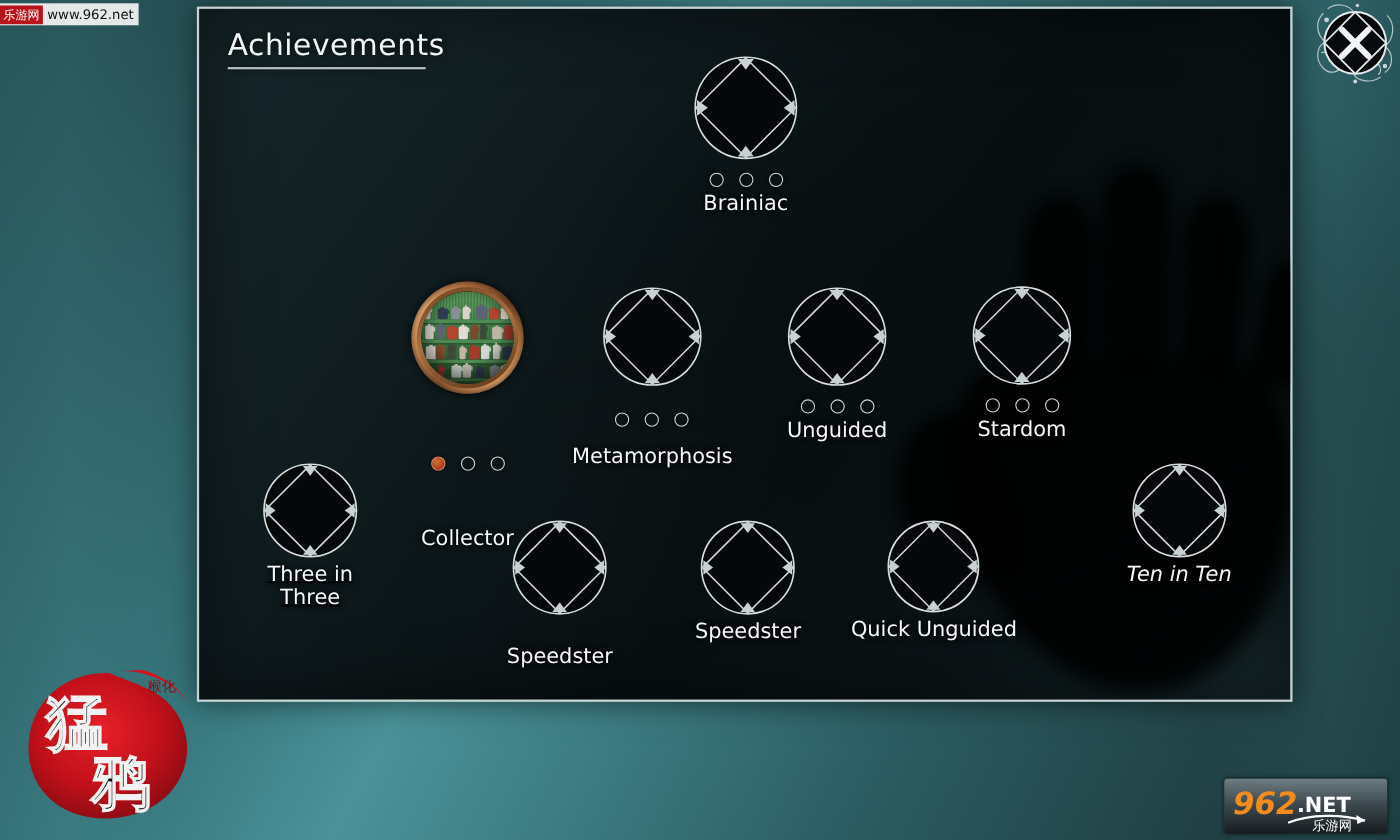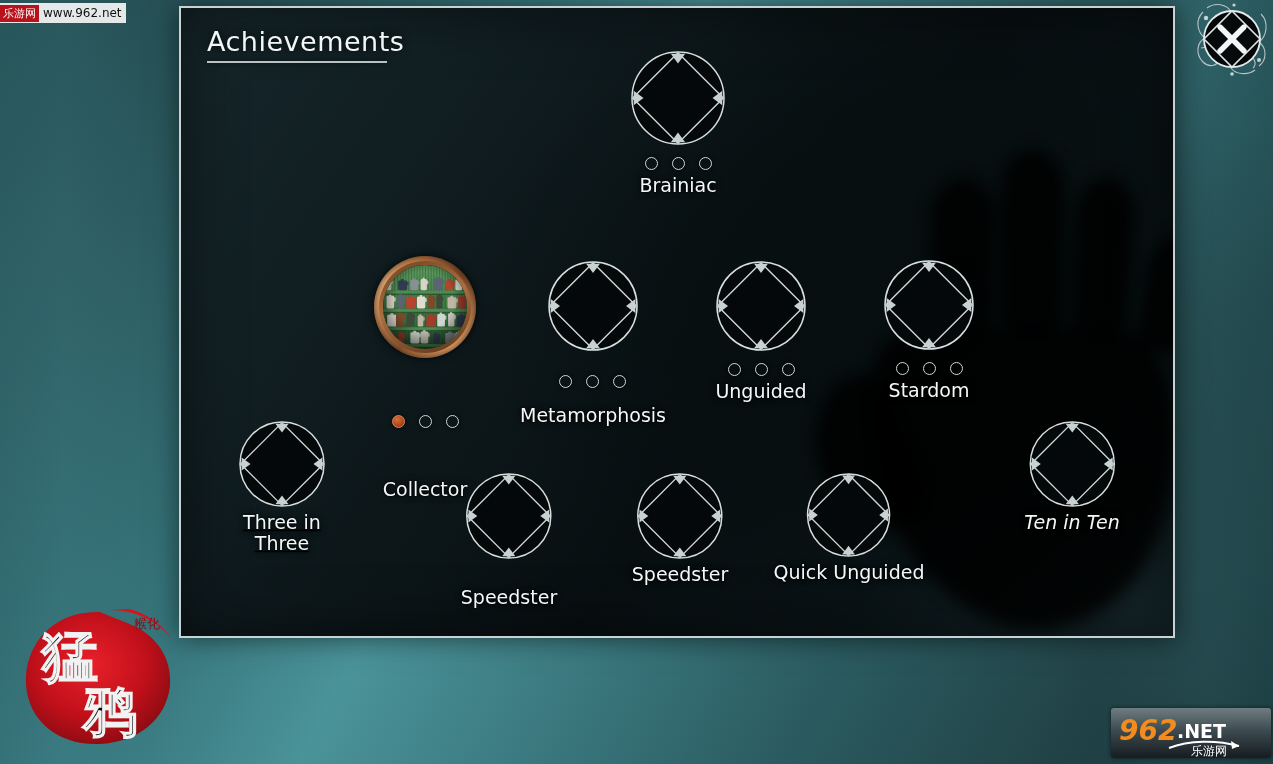--- a/index.html
+++ b/index.html
@@ -204,22 +204,22 @@
 
   #wm-logo {
     position:absolute;
     left:14px; bottom:12px;
     width:168px; height:148px;
     z-index:11;
   }
 
   #wm-962 {
     position:absolute;
-    right:2px; bottom:6px;
-    width:160px; height:50px;
+    right:12px; bottom:6px;
+    width:148px; height:50px;
     z-index:12;
     border-radius:3px;
     overflow:hidden;
     background:linear-gradient(180deg,#6f7c82 0%,#3d4a50 45%,#161c20 100%);
     box-shadow:0 0 4px rgba(0,0,0,.6);
   }
 </style>
 </head>
 <body>
 

